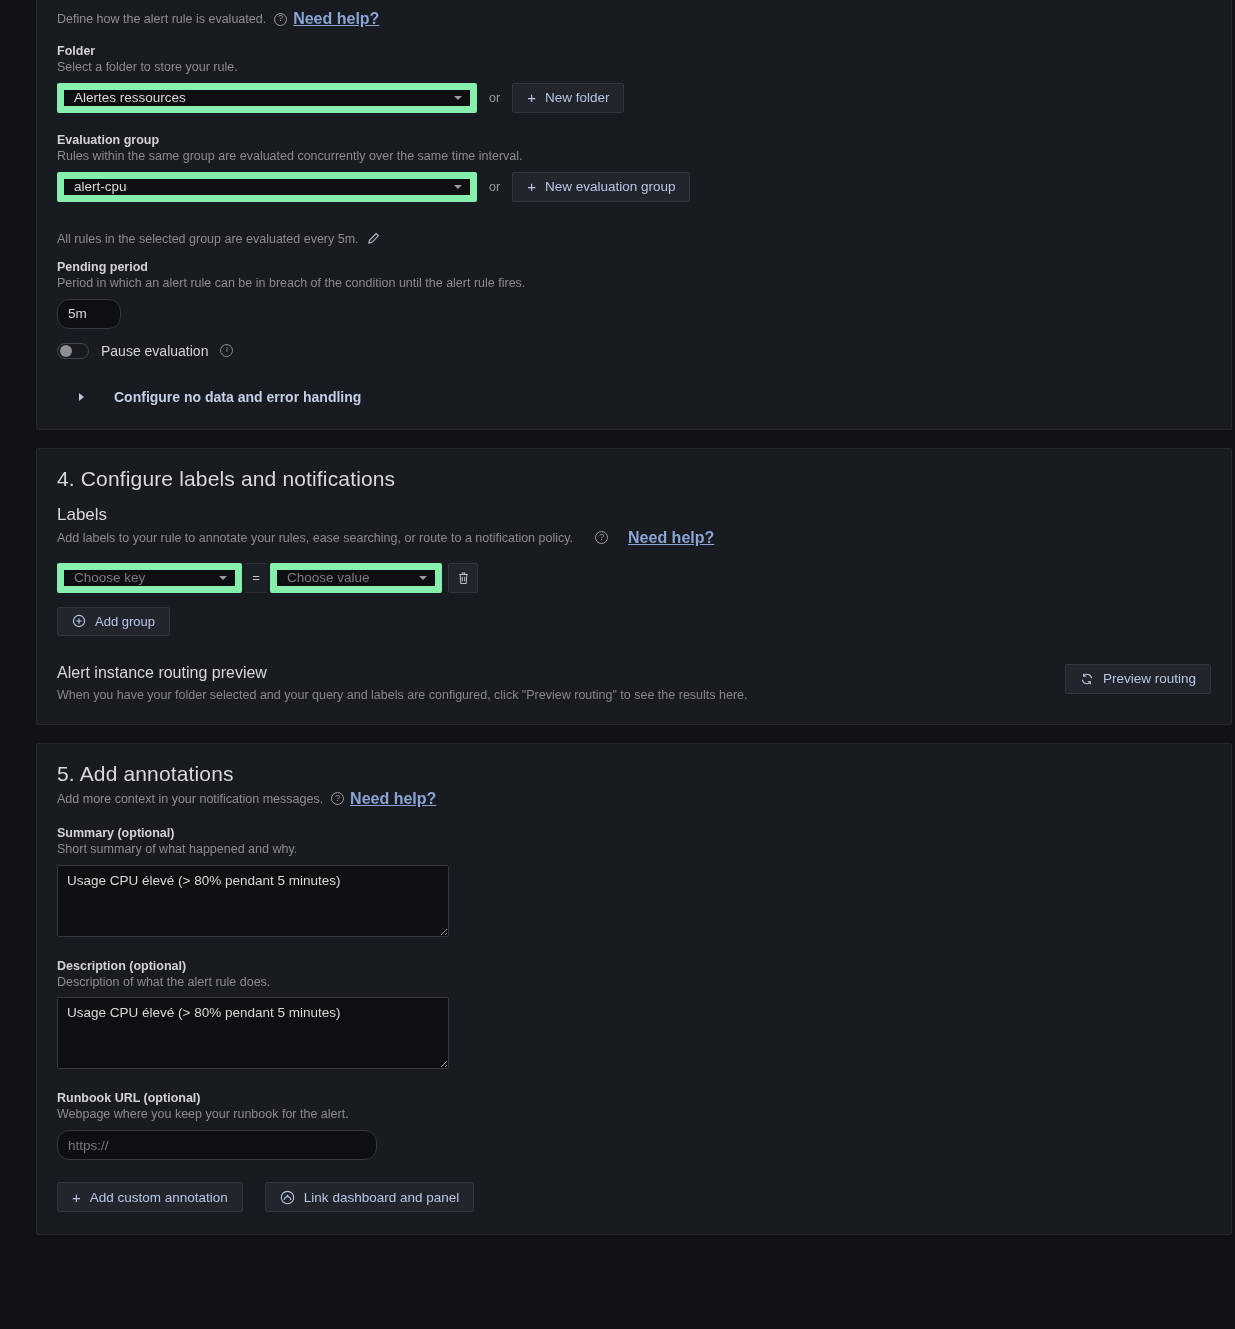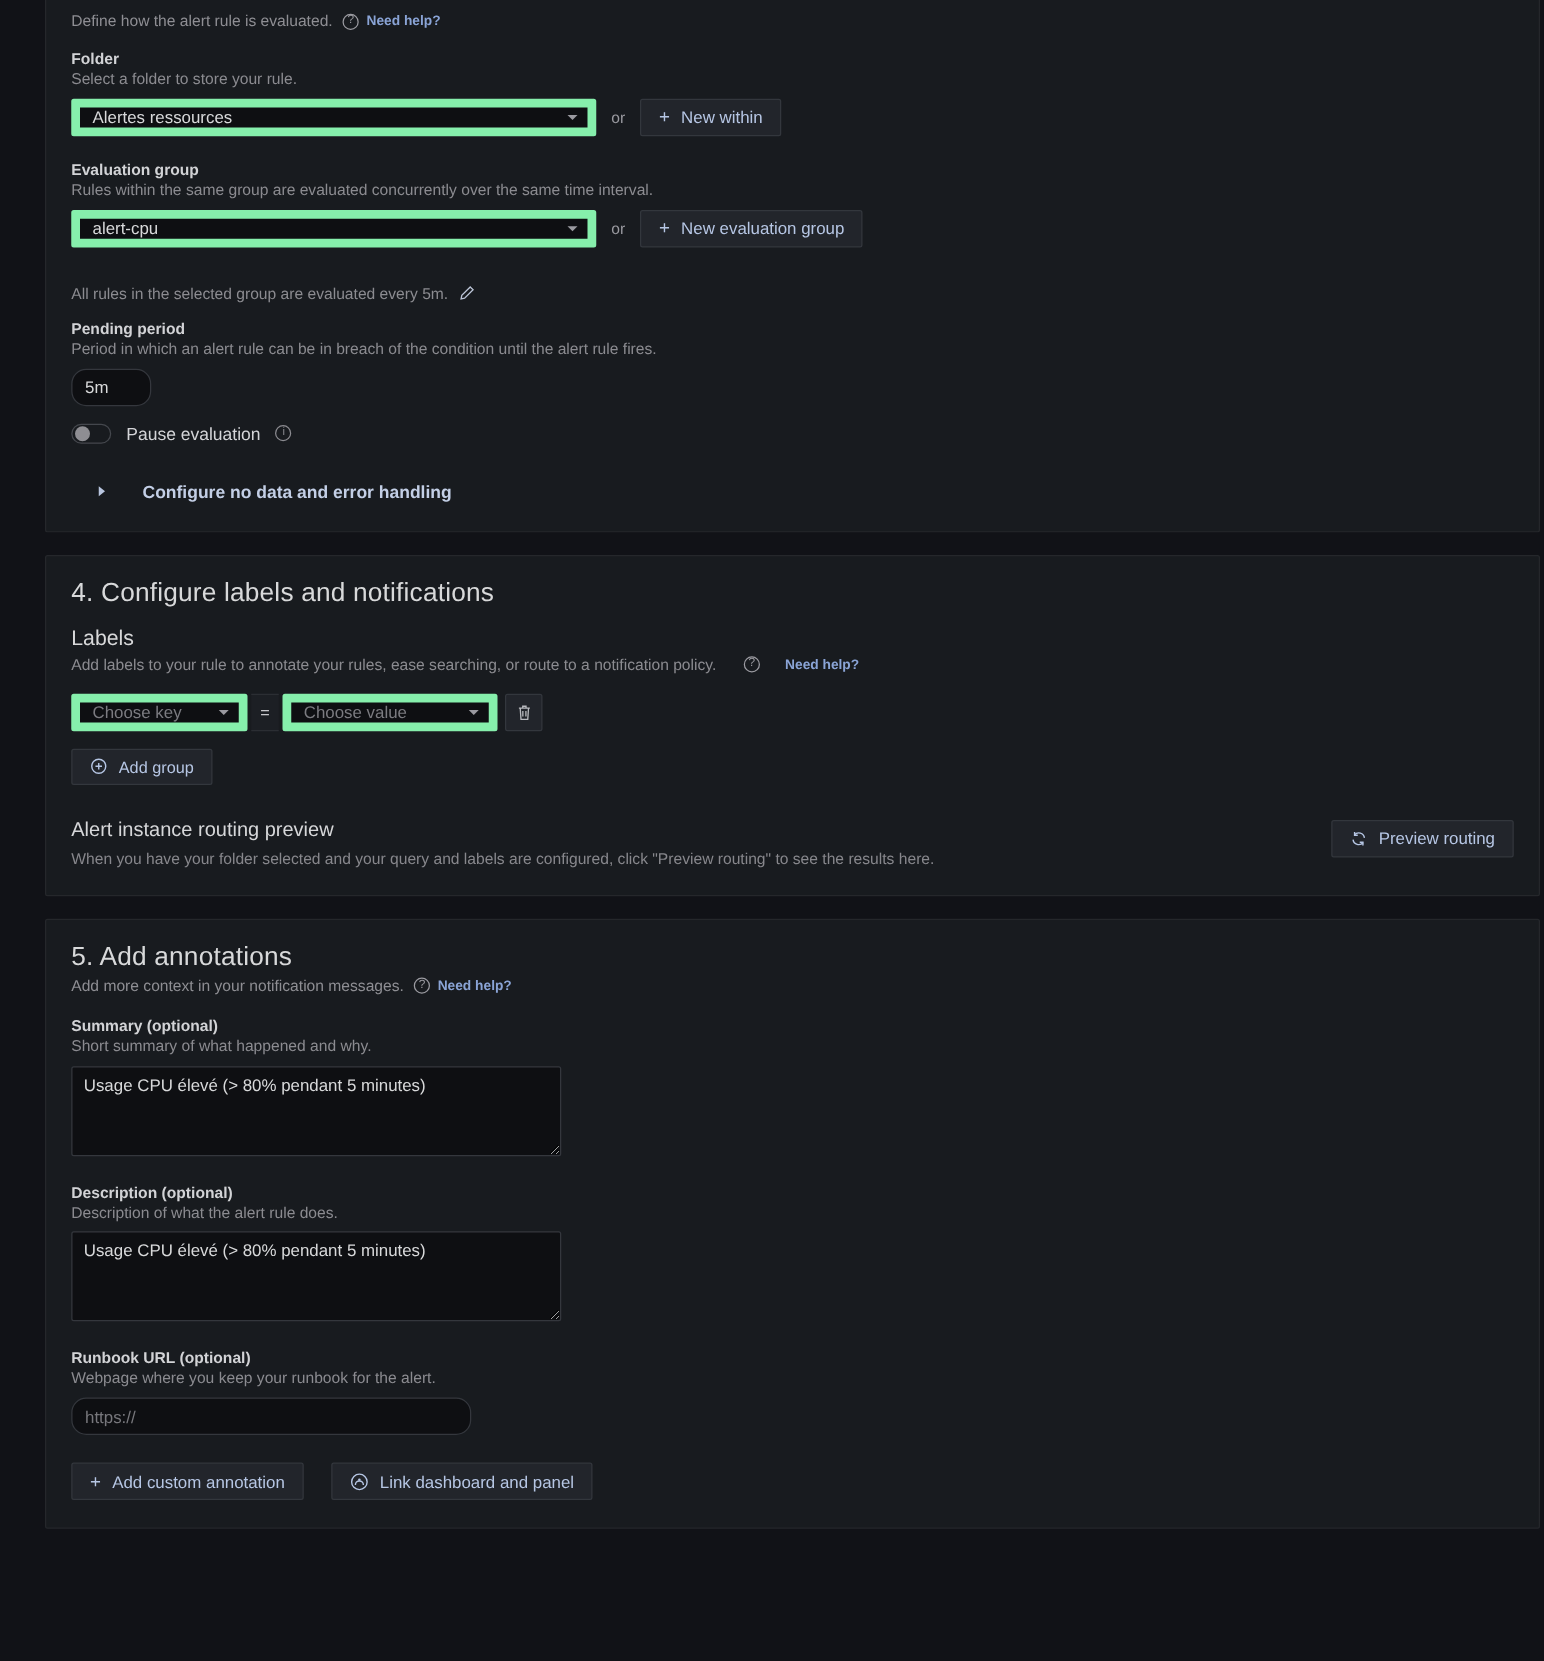--- a/index.html
+++ b/index.html
@@ -40,22 +40,23 @@
     letter-spacing: .15px;
   }
   .step-sub {
     font-size: 12.5px;
     color: #8e8e93;
     margin: 0 0 16px 0;
     display: flex; align-items: center; gap: 6px;
   }
   .need-help {
     color: #8aa4d6;
+    text-decoration: underline;
     font-weight: 600;
-    font-size: 11px;
+    font-size: 16px;
     cursor: pointer;
     white-space: nowrap;
   }
   .help-icon {
     display: inline-block;
     width: 13px; height: 13px;
     border: 1.3px solid #9b9ba1;
     border-radius: 50%;
     position: relative;
     flex: none;
@@ -154,21 +155,21 @@
     width: 22px; height: 30px;
     display: flex; align-items: center; justify-content: center;
     font-size: 13px; color: #c7c7cc;
     background: #1c1f24;
     border-top: 1px solid #2b2e33;
     border-bottom: 1px solid #2b2e33;
     margin: 0 3px;
   }
 
   .select.placeholder .val { color: #7b7b80; }
-  .select.key { width: 141px; }
+  .select.key { width: 185px; }
   .select.value { width: 172px; }
 
   
   .eval-note {
     font-size: 12.5px;
     color: #8b8b90;
     margin: 30px 0 14px 0;
     display: flex; align-items: center; gap: 8px;
   }
 
@@ -312,21 +313,21 @@
       <div class="field-label">Folder</div>
       <div class="field-desc">Select a folder to store your rule.</div>
       <div class="row">
         <div class="select">
           <span class="val">Alertes ressources</span>
           <span class="chev"></span>
         </div>
         <span class="or">or</span>
         <button class="btn">
           <span class="plus">+</span>
-          <span>New within</span>
+          <span>New folder</span>
         </button>
       </div>
     </div>
 
     <div class="spacer-16"></div>
 
     <div class="field">
       <div class="field-label">Evaluation group</div>
       <div class="field-desc">Rules within the same group are evaluated concurrently over the same time interval.</div>
       <div class="row">

